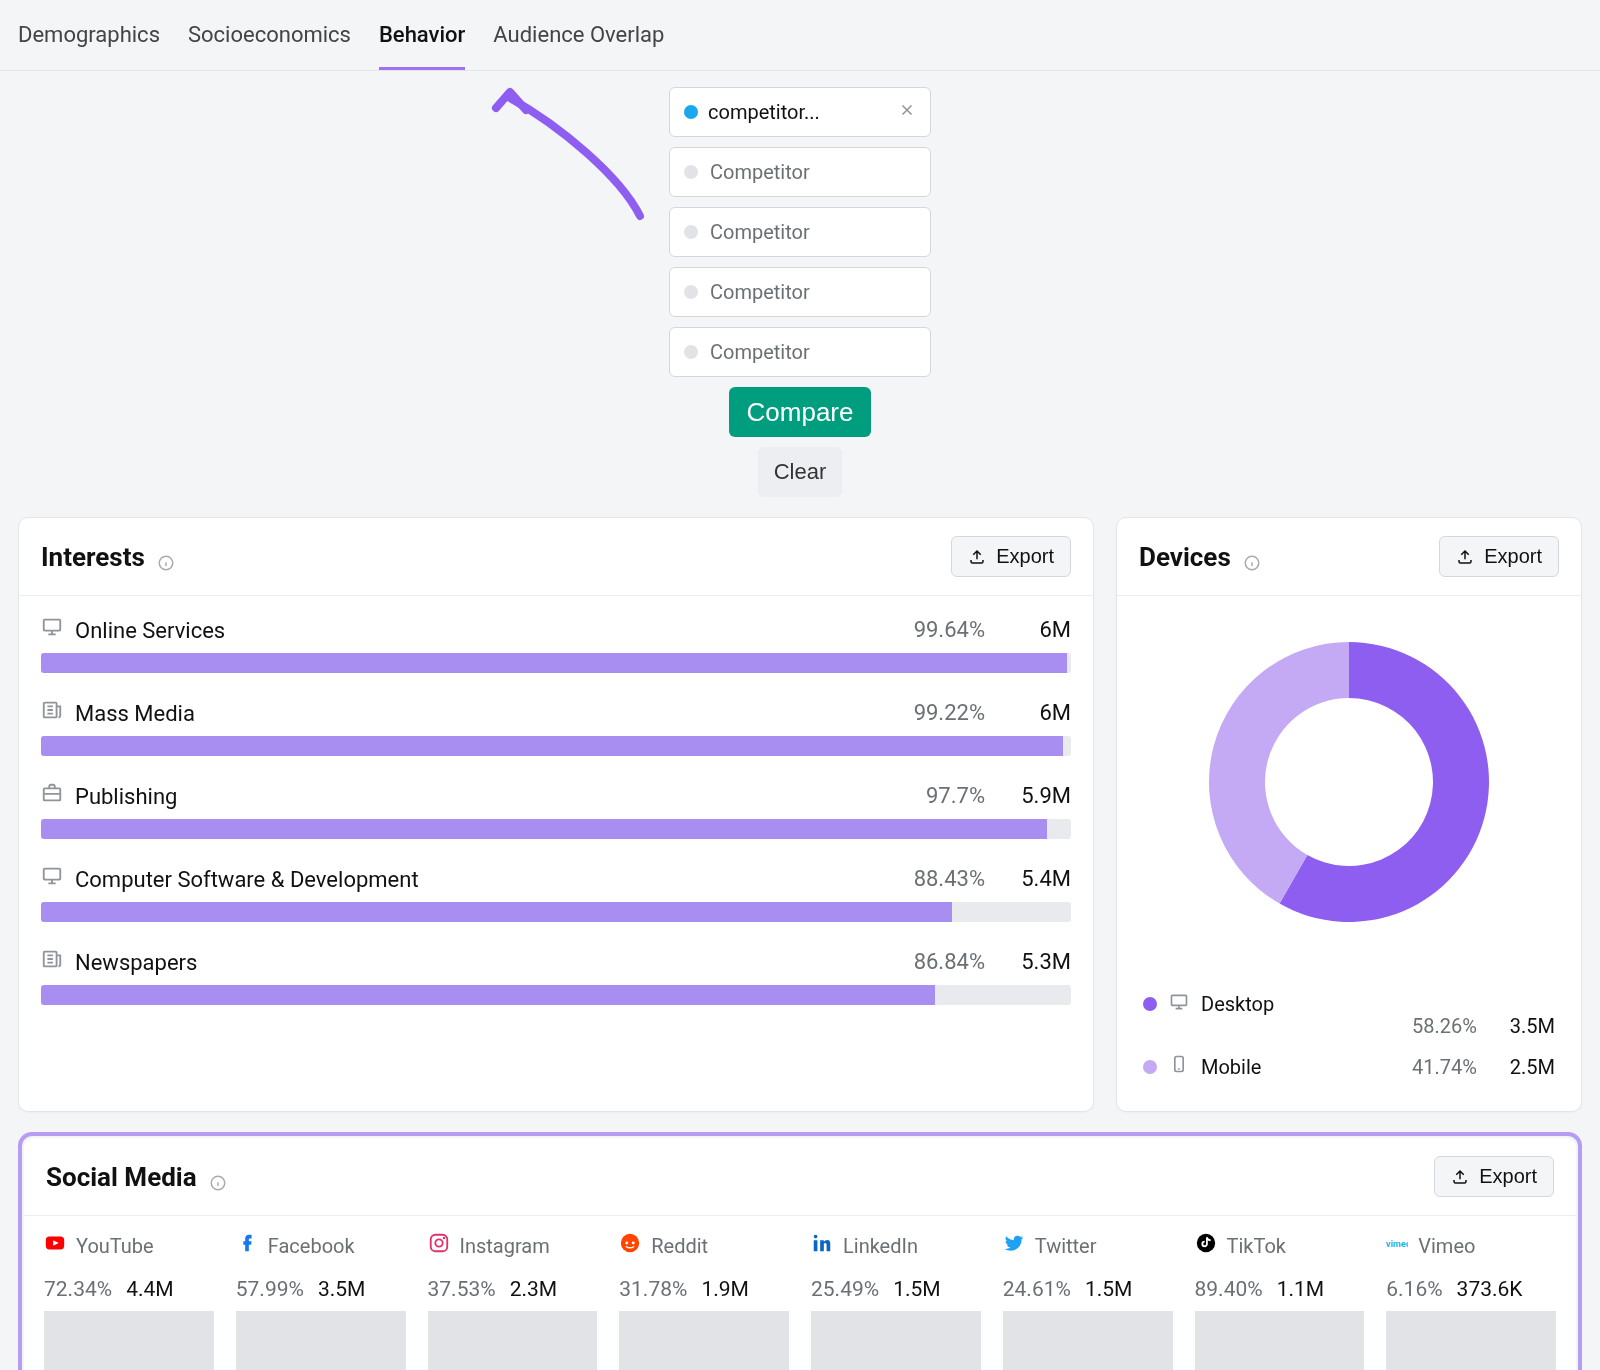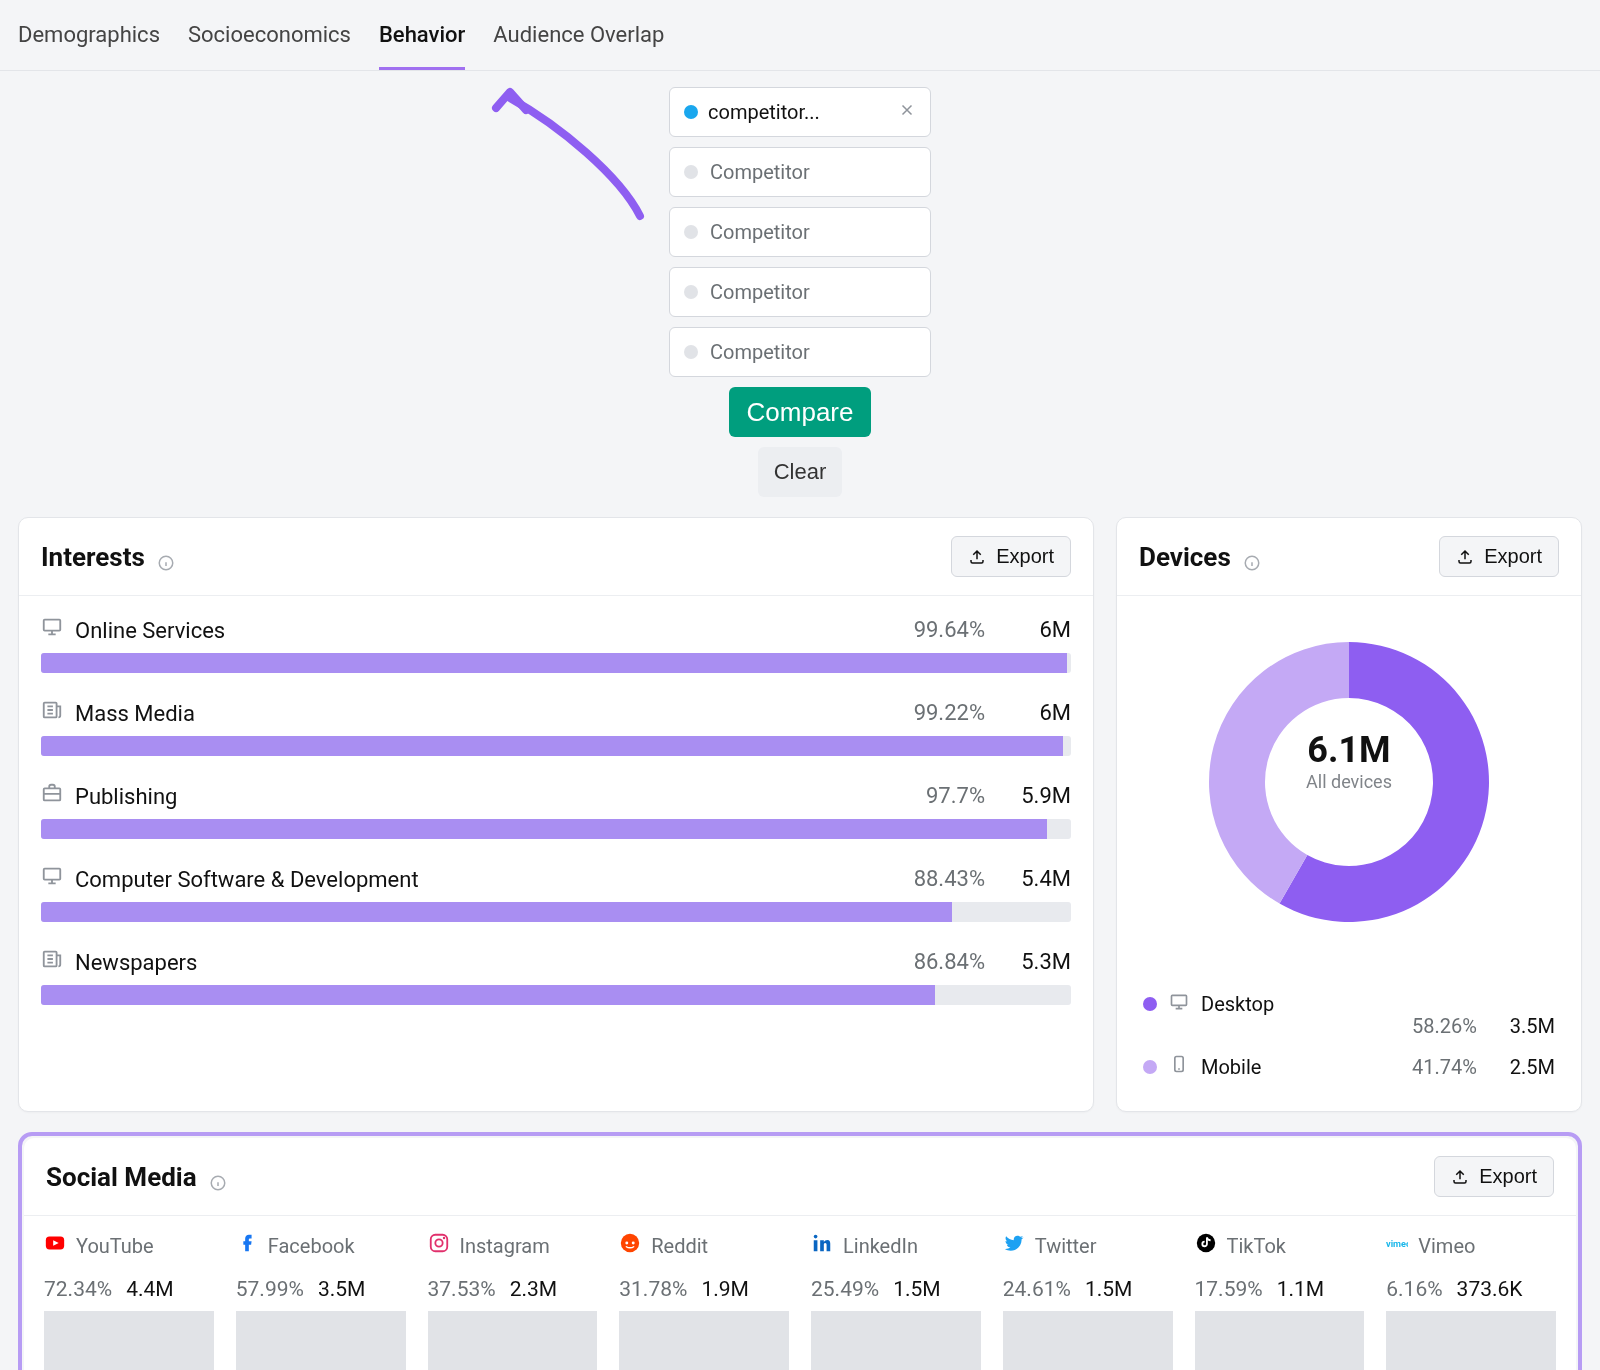--- a/index.html
+++ b/index.html
@@ -287,24 +287,20 @@
               <path d="M4 16v2a2 2 0 0 0 2 2h12a2 2 0 0 0 2-2v-2"></path>
             </svg>
           <span>Export</span>
         </button>
       </header>
       <div class="donut-wrap">
         <svg id="donut" width="320" height="320" viewBox="0 0 320 320">
             <path d="M 160 20 A 140 140 0 1 1 90.55939129767278 281.5648051989155 L 118.33563477860366 232.93888311934933 A 84 84 0 1 0 160 76 Z" fill="#8e5ef1"></path>
             <path d="M 90.55939129767278 281.5648051989155 A 140 140 0 0 1 159.99999999999997 20 L 159.99999999999997 76 A 84 84 0 0 0 118.33563477860366 232.93888311934933 Z" fill="#c4a9f5"></path>
           </svg>
-        <div class="donut-center">
-          <div class="big">6.1M</div>
-          <div class="sub">All devices</div>
-        </div>
       </div>
       <div class="device-rows" id="dev-rows">
           <div class="dev-row">
             <div class="dev-label">
               <span class="dev-swatch" style="background:#8e5ef1"></span>
               <span><svg class="dev-icon" viewBox="0 0 24 24" fill="none" stroke="currentColor" stroke-width="2">
                   <rect x="3" y="4" width="18" height="12" rx="1"></rect>
                   <path d="M8 20h8M12 16v4"></path>
                 </svg></span>
               <span>Desktop</span>
@@ -434,21 +430,21 @@
             </div>
             <div class="sm-col">
               <div class="sm-label">
                 <span><svg class="sm-icon" viewBox="0 0 24 24">
                     <circle cx="12" cy="12" r="10" fill="#000000"></circle>
                     <path d="M13 6v7a2.5 2.5 0 1 1-2.5-2.5" stroke="#fff" stroke-width="2" fill="none"></path>
                     <path d="M13 6c.5 2 2 3 4 3" stroke="#fff" stroke-width="2" fill="none"></path>
                   </svg></span>
                 <span>TikTok</span>
               </div>
-              <div class="sm-vals"><span class="p">17.59%</span><span>1.1M</span></div>
+              <div class="sm-vals"><span class="p">89.40%</span><span>1.1M</span></div>
               <div class="sm-bar">
                 <div class="sm-fill" style="height:17.59%"></div>
               </div>
             </div>
             <div class="sm-col">
               <div class="sm-label">
                 <span><svg class="sm-icon" viewBox="0 0 24 24">
                     <text x="0" y="16" font-size="10" font-weight="700" fill="#1ab7ea">vimeo</text>
                   </svg></span>
                 <span>Vimeo</span>

